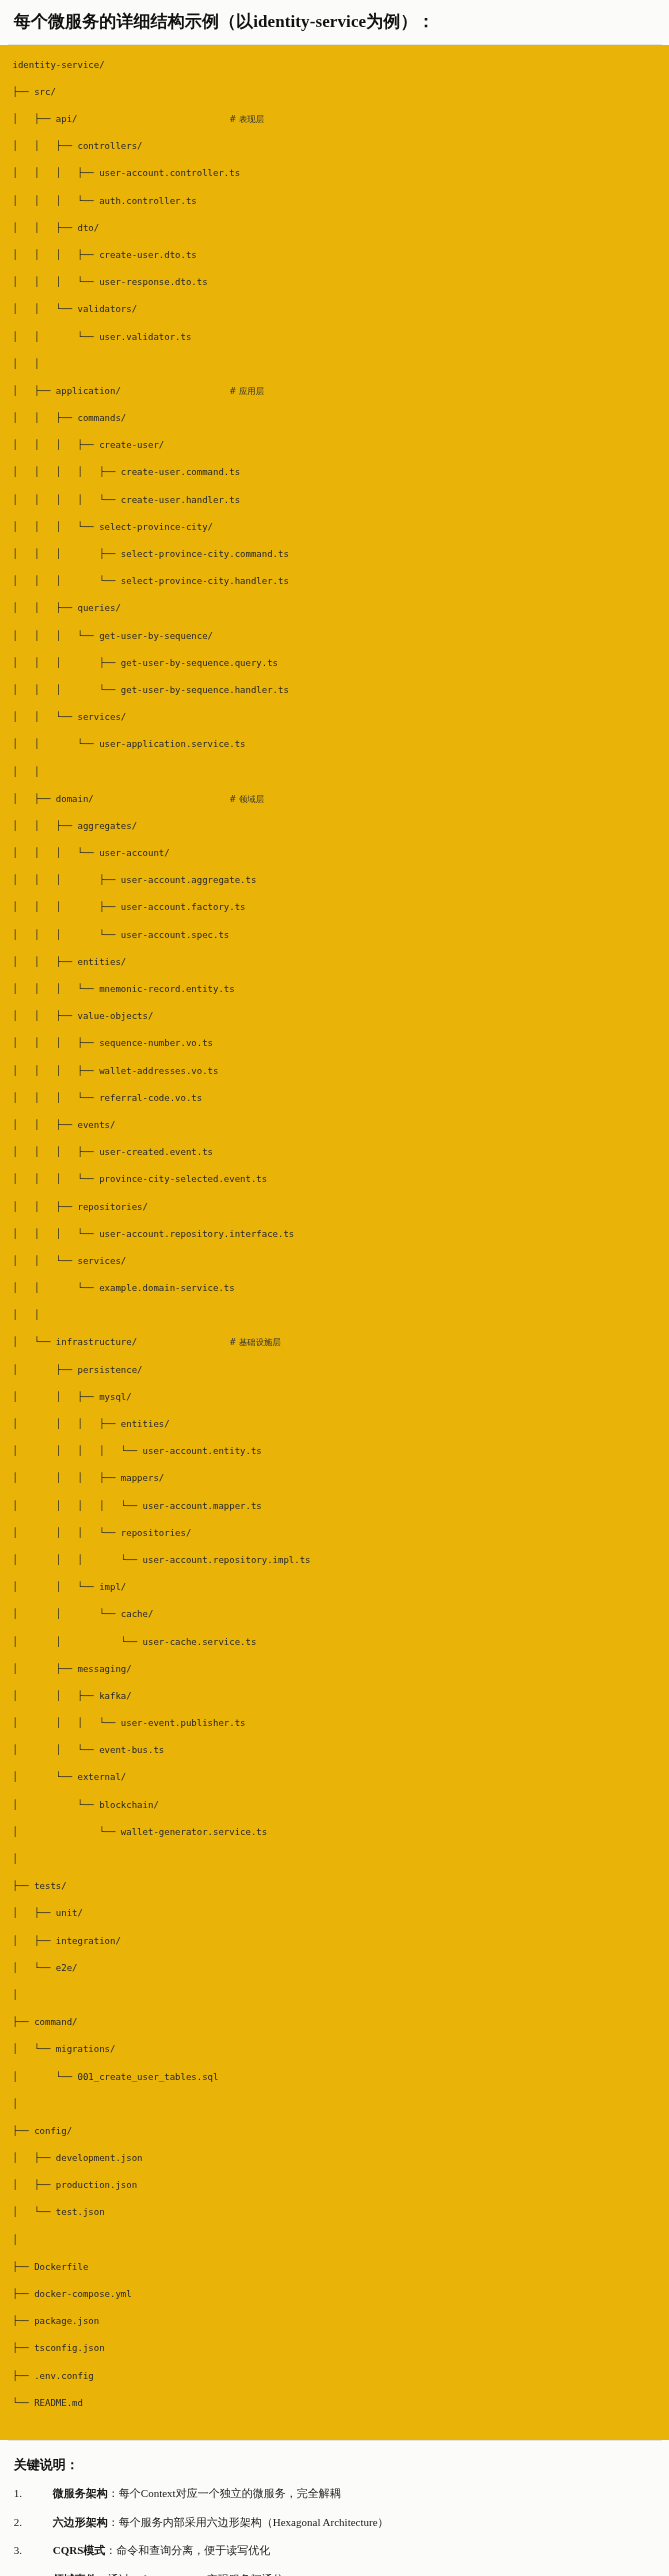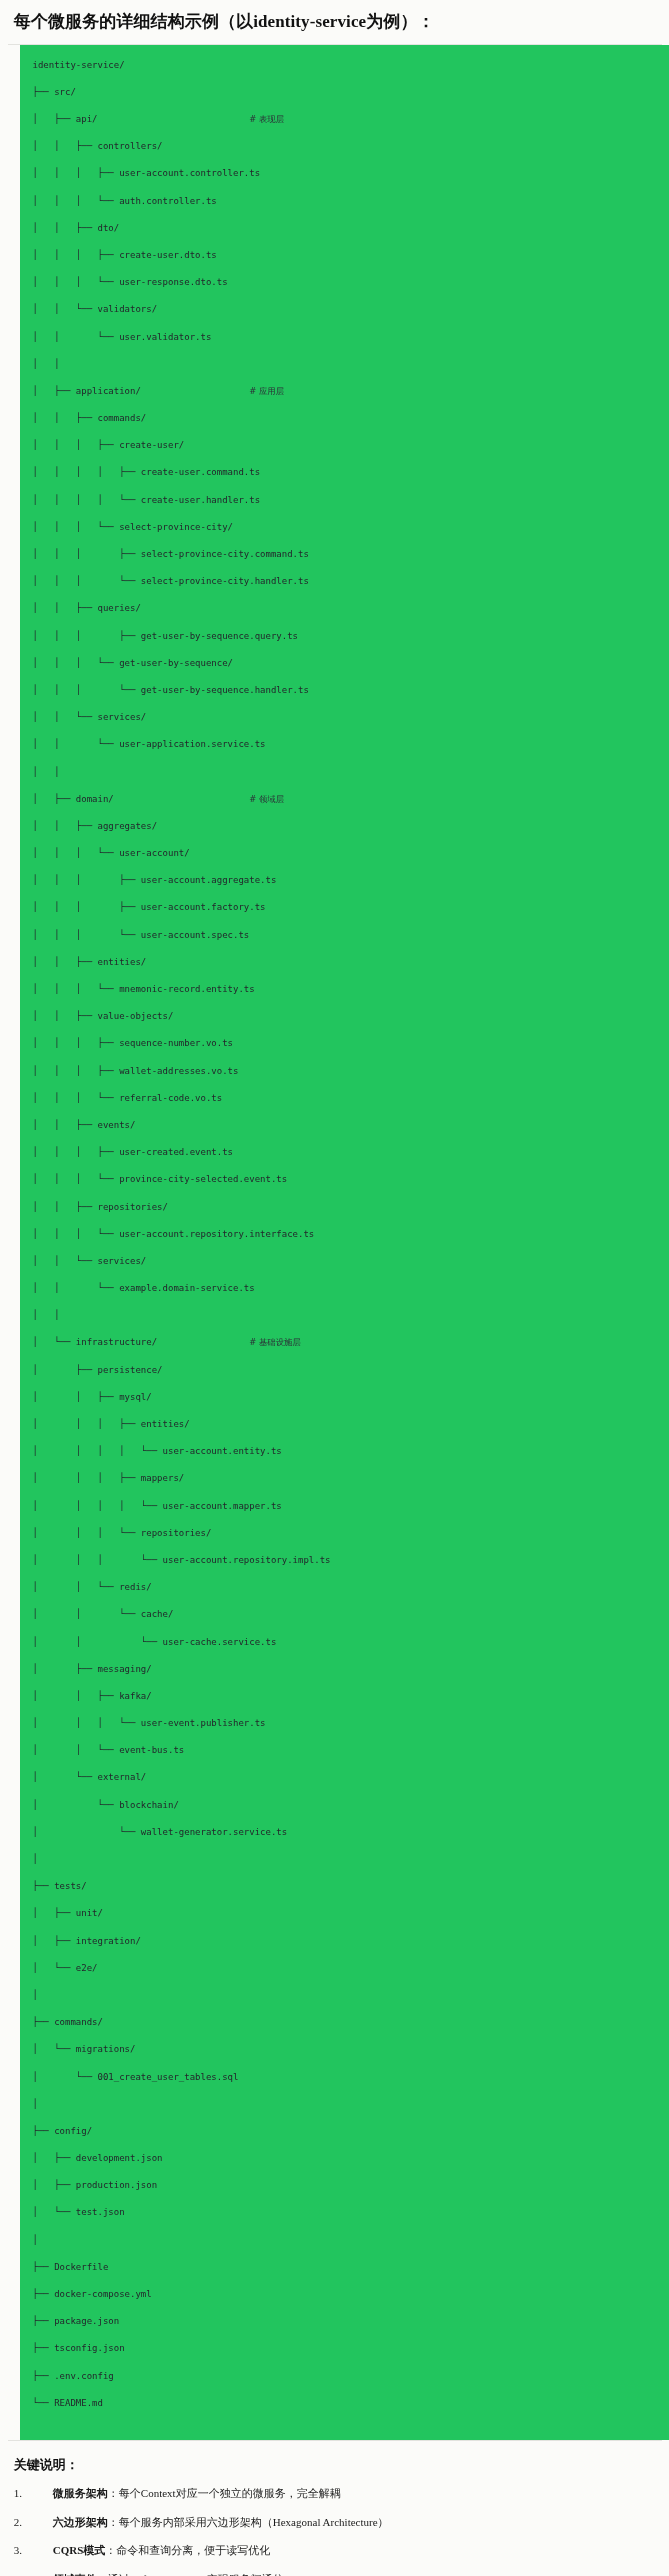--- a/index.html
+++ b/index.html
@@ -32,22 +32,21 @@
   }
   .rule {
     height: 0.6px;
     background: #e3e3df;
     border: 0;
     margin: 0 7.5px;
   }
   
   .tree-block {
     padding: 13.8px 12.5px 16.3px 12.5px;
-    background: #22c55e;
-    margin-left: 20px;
+    background: #eab308;
   }
   .tree {
     font-family: "DejaVu Sans Mono", "Liberation Mono", monospace;
     font-size: 9px;
     line-height: 13.6px;
     color: #23262b;
     white-space: pre;
     margin: 0;
     tab-size: 4;
   }
@@ -108,22 +107,22 @@
 <span class="row"><span>│   │</span></span>
 <span class="row"><span>│   ├── application/</span><span>                    </span><span class="cmt"># 应用层</span></span>
 <span class="row"><span>│   │   ├── commands/</span></span>
 <span class="row"><span>│   │   │   ├── create-user/</span></span>
 <span class="row"><span>│   │   │   │   ├── create-user.command.ts</span></span>
 <span class="row"><span>│   │   │   │   └── create-user.handler.ts</span></span>
 <span class="row"><span>│   │   │   └── select-province-city/</span></span>
 <span class="row"><span>│   │   │       ├── select-province-city.command.ts</span></span>
 <span class="row"><span>│   │   │       └── select-province-city.handler.ts</span></span>
 <span class="row"><span>│   │   ├── queries/</span></span>
+<span class="row"><span>│   │   │   └── get-user-by-sequence/</span></span>
 <span class="row"><span>│   │   │       ├── get-user-by-sequence.query.ts</span></span>
-<span class="row"><span>│   │   │   └── get-user-by-sequence/</span></span>
 <span class="row"><span>│   │   │       └── get-user-by-sequence.handler.ts</span></span>
 <span class="row"><span>│   │   └── services/</span></span>
 <span class="row"><span>│   │       └── user-application.service.ts</span></span>
 <span class="row"><span>│   │</span></span>
 <span class="row"><span>│   ├── domain/</span><span>                         </span><span class="cmt"># 领域层</span></span>
 <span class="row"><span>│   │   ├── aggregates/</span></span>
 <span class="row"><span>│   │   │   └── user-account/</span></span>
 <span class="row"><span>│   │   │       ├── user-account.aggregate.ts</span></span>
 <span class="row"><span>│   │   │       ├── user-account.factory.ts</span></span>
 <span class="row"><span>│   │   │       └── user-account.spec.ts</span></span>
@@ -143,37 +142,37 @@
 <span class="row"><span>│   │</span></span>
 <span class="row"><span>│   └── infrastructure/</span><span>                 </span><span class="cmt"># 基础设施层</span></span>
 <span class="row"><span>│       ├── persistence/</span></span>
 <span class="row"><span>│       │   ├── mysql/</span></span>
 <span class="row"><span>│       │   │   ├── entities/</span></span>
 <span class="row"><span>│       │   │   │   └── user-account.entity.ts</span></span>
 <span class="row"><span>│       │   │   ├── mappers/</span></span>
 <span class="row"><span>│       │   │   │   └── user-account.mapper.ts</span></span>
 <span class="row"><span>│       │   │   └── repositories/</span></span>
 <span class="row"><span>│       │   │       └── user-account.repository.impl.ts</span></span>
-<span class="row"><span>│       │   └── redis/</span></span>
+<span class="row"><span>│       │   └── impl/</span></span>
 <span class="row"><span>│       │       └── cache/</span></span>
 <span class="row"><span>│       │           └── user-cache.service.ts</span></span>
 <span class="row"><span>│       ├── messaging/</span></span>
 <span class="row"><span>│       │   ├── kafka/</span></span>
 <span class="row"><span>│       │   │   └── user-event.publisher.ts</span></span>
 <span class="row"><span>│       │   └── event-bus.ts</span></span>
 <span class="row"><span>│       └── external/</span></span>
 <span class="row"><span>│           └── blockchain/</span></span>
 <span class="row"><span>│               └── wallet-generator.service.ts</span></span>
 <span class="row"><span>│</span></span>
 <span class="row"><span>├── tests/</span></span>
 <span class="row"><span>│   ├── unit/</span></span>
 <span class="row"><span>│   ├── integration/</span></span>
 <span class="row"><span>│   └── e2e/</span></span>
 <span class="row"><span>│</span></span>
-<span class="row"><span>├── commands/</span></span>
+<span class="row"><span>├── command/</span></span>
 <span class="row"><span>│   └── migrations/</span></span>
 <span class="row"><span>│       └── 001_create_user_tables.sql</span></span>
 <span class="row"><span>│</span></span>
 <span class="row"><span>├── config/</span></span>
 <span class="row"><span>│   ├── development.json</span></span>
 <span class="row"><span>│   ├── production.json</span></span>
 <span class="row"><span>│   └── test.json</span></span>
 <span class="row"><span>│</span></span>
 <span class="row"><span>├── Dockerfile</span></span>
 <span class="row"><span>├── docker-compose.yml</span></span>

